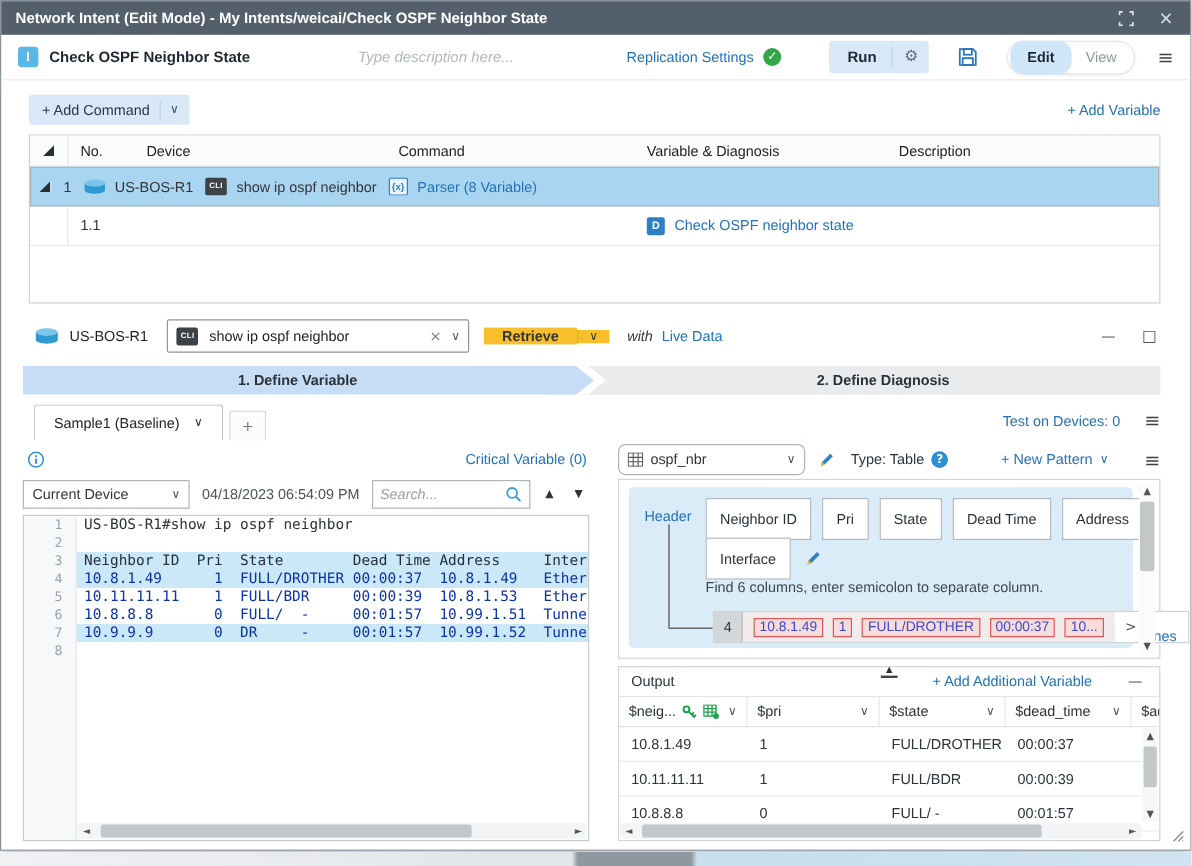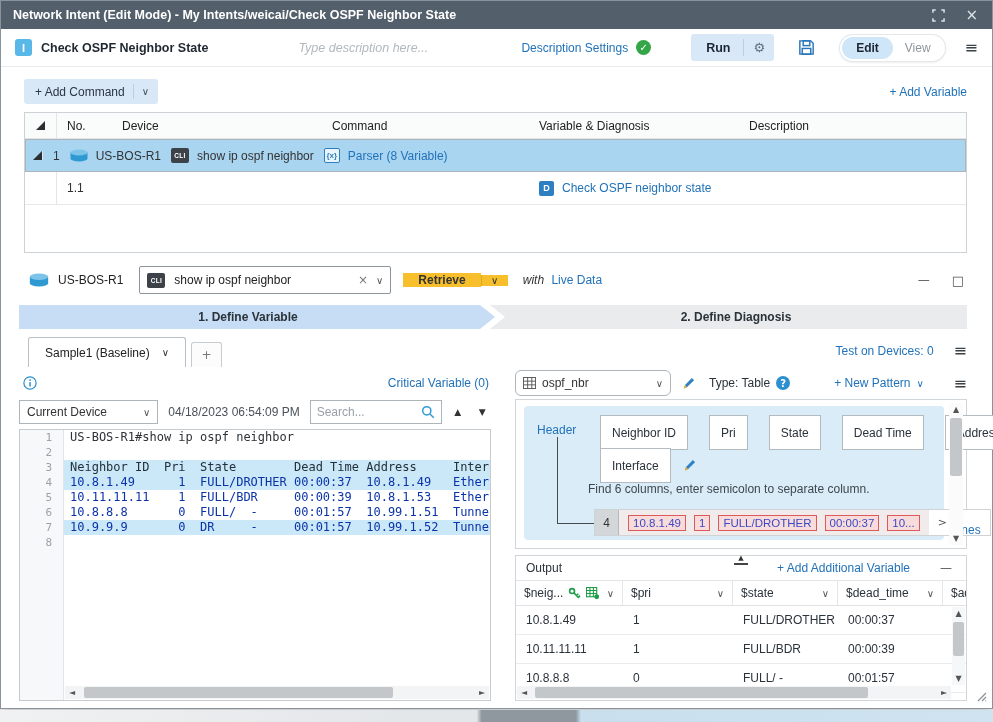--- a/index.html
+++ b/index.html
@@ -22,21 +22,21 @@
   .desc-input { flex:1; margin:0 20px 0 90px; border:none; outline:none; font-style:italic; font-size:12.5px; color:#555; min-width:60px; background:transparent; font-family:"Liberation Sans",sans-serif; }
   .desc-input::placeholder { color:#b2b8bd; }
   .repl-link { color:#2272b9; white-space:nowrap; cursor:pointer; }
   .check-badge { width:15px; height:15px; border-radius:50%; background:#35a648; color:#fff; font-size:10px; display:flex; align-items:center; justify-content:center; margin-left:8px; flex:none; }
   .run-group { margin-left:40px; height:27px; background:#d9e8f7; border-radius:3px; display:flex; align-items:center; flex:none; cursor:pointer; }
   .run-label { padding:0 13px 0 15px; font-weight:700; color:#1c2732; font-size:12.5px; }
   .run-sep { width:1px; height:17px; background:#b9cfe6; }
   .run-gear { padding:0 9px; color:#5d6f80; font-size:13px; }
   .save-btn { margin-left:23px; display:flex; cursor:pointer; }
   .toggle { margin-left:24px; height:26px; background:#fff; border-radius:13px; display:flex; align-items:center; padding:2px; box-shadow:0 0 0 1px #e4e8eb,0 1px 3px rgba(0,0,0,.14); flex:none; }
-  .tg-edit { height:22px; padding:8px 14px; background:#cfe5f8; border-radius:11px; font-weight:700; color:#1c2732; display:flex; align-items:center; cursor:pointer; }
+  .tg-edit { height:28px; padding:8px 14px; background:#cfe5f8; border-radius:11px; font-weight:700; color:#1c2732; display:flex; align-items:center; cursor:pointer; }
   .tg-view { padding:0 12px; color:#8d969d; cursor:pointer; }
   .menu-icn { margin-left:20px; font-size:16px; color:#3a4147; cursor:pointer; }
 
   
   .cmd-section { padding:12px 25px 0 23px; height:190px; }
   .cmd-toolbar { display:flex; align-items:center; margin-bottom:8px; }
   .add-cmd { height:25px; background:#d9e8f7; border-radius:3px; display:flex; align-items:center; padding:0 9px 0 11px; color:#2a3744; cursor:pointer; }
   .add-cmd .sep { width:1px; height:15px; background:#b9cfe6; margin:0 8px; }
   .add-cmd .chev { font-size:10px; color:#44505b; }
   .add-var { margin-left:auto; color:#2272b9; cursor:pointer; }
@@ -93,21 +93,21 @@
   .rcol { flex:1; display:flex; flex-direction:column; min-width:0; }
 
   .l-sub { height:32px; display:flex; align-items:center; padding:0 2px 0 4px; }
   .l-sub .spacer, .r-sub .spacer { flex:1; }
   .l-tools { height:30px; display:flex; align-items:center; gap:7px; padding-bottom:4px; }
   .sel { border:1px solid #adb4ba; display:flex; align-items:center; padding:0 7px; background:#fff; cursor:pointer; }
   .sel .chev { font-size:10px; color:#555; margin-left:auto; }
   .sel-dev { width:143px; height:24px; }
   .ts { color:#4a5258; margin:0 3px; white-space:nowrap; }
   .search { width:136px; height:24px; border:1px solid #adb4ba; display:flex; align-items:center; padding:0 6px; background:#fff; }
-  .search input { flex:1; border:none; outline:none; font-size:12px; color:#1d4ed8; width:40px; font-family:"Liberation Sans",sans-serif; }
+  .search input { flex:1; border:none; outline:none; font-style:italic; font-size:12px; color:#1d4ed8; width:40px; font-family:"Liberation Sans",sans-serif; }
   .search input::placeholder { color:#98a0a6; }
   .ud-btn { width:18px; height:18px; display:flex; align-items:center; justify-content:center; color:#333; font-size:9px; cursor:pointer; }
 
   .codebox { flex:1; border:1px solid #c6cbd0; position:relative; overflow:hidden; display:flex; flex-direction:column; background:#fff; }
   .cl { display:flex; height:15px; flex:none; }
   .cl.fill { flex:1; height:auto; }
   .ln { width:44px; flex:none; background:#f7f8f9; border-right:1px solid #e3e6e8; color:#9aa2a8; font:11px/15px "DejaVu Sans Mono",monospace; text-align:right; padding-right:11px; }
   .ct { flex:1; font:12px/15px "DejaVu Sans Mono",monospace; white-space:pre; padding-left:6px; overflow:hidden; color:#0a33a8; }
   .ct.c1 { color:#2d3338; }
   .ct.chead { color:#23303b; }
@@ -124,21 +124,21 @@
   .pencil { margin-left:10px; display:flex; cursor:pointer; }
   .type-lbl { margin-left:13px; color:#2a323a; }
   .q-icon { margin-left:6px; width:14px; height:14px; border-radius:50%; background:#2b8fd0; color:#fff; font-size:10px; font-weight:700; display:flex; align-items:center; justify-content:center; cursor:pointer; }
   .new-pattern { margin-left:44px; color:#2272b9; display:flex; gap:6px; align-items:center; cursor:pointer; }
   .new-pattern .chev { font-size:10px; }
 
   .pattern-wrap { height:150px; border:1px solid #d0d5d9; position:relative; background:#fff; }
   .pattern-box { position:absolute; left:8px; top:6px; right:22px; bottom:8px; background:#d9ecf8; border-radius:4px; }
   .hdr-lbl { position:absolute; left:13px; top:17px; color:#2272b9; }
   .chips1 { position:absolute; left:64px; top:9px; display:flex; gap:9px; }
-  .chip { height:35px; background:#fff; border:1px solid #b3bac0; display:flex; align-items:center; padding:0 11px; color:#2a323a; white-space:nowrap; cursor:pointer;margin-left:12px; }
+  .chip { height:35px; background:#fff; border:1px solid #b3bac0; display:flex; align-items:center; padding:0 11px; color:#2a323a; white-space:nowrap; cursor:pointer; }
   .chips2 { position:absolute; left:64px; top:42px; display:flex; align-items:center; gap:10px; }
   .note { position:absolute; left:64px; top:76px; color:#3f474e; }
   .conn-v { position:absolute; left:33px; top:31px; width:1px; height:86px; background:#4a4a4a; }
   .conn-h { position:absolute; left:33px; top:117px; width:37px; height:1px; background:#4a4a4a; }
   .sample { position:absolute; left:70px; top:103px; height:27px; display:flex; align-items:center; background:#fff; border:1px solid #cfd3d6; }
   .num4 { width:24px; height:100%; background:#d4d7d9; border-right:1px solid #b6babd; display:flex; align-items:center; justify-content:center; color:#333; flex:none; }
   .tok-strip { height:100%; background:#f1ebeb; display:flex; align-items:center; gap:8px; padding:0 9px; }
   .tok { border:1px solid #dd5a5a; background:#f8dcdc; color:#3d49c4; padding:1px 4px; font-size:11.5px; white-space:nowrap; }
   .lines-link { display:flex; align-items:center; gap:5px; padding:0 9px; cursor:pointer; }
   .lines-link .gt { color:#555; font-size:11px; }
@@ -175,21 +175,21 @@
         <path d="M1 4 V1 h3 M10 1 h3 v3 M13 10 v3 h-3 M4 13 H1 v-3"></path>
       </svg>
     </span>
     <span class="tb-btn tb-close glyph">×</span>
   </div>
 
   <div class="app-header">
     <span class="intent-icon">I</span>
     <span class="intent-name">Check OSPF Neighbor State</span>
     <input class="desc-input" placeholder="Type description here..." style="">
-    <span class="repl-link">Description Settings</span>
+    <span class="repl-link">Replication Settings</span>
     <span class="check-badge glyph">✓</span>
     <span class="run-group">
       <span class="run-label">Run</span>
       <span class="run-sep"></span>
       <span class="run-gear glyph">⚙</span>
     </span>
     <span class="save-btn">
       <svg width="19" height="19" viewBox="0 0 20 20" fill="none" stroke="#2673ba" stroke-width="1.5">
         <path d="M3 3 h11.5 L17 5.5 V17 H3 Z"></path>
         <rect x="6.5" y="3" width="7" height="5"></rect>

